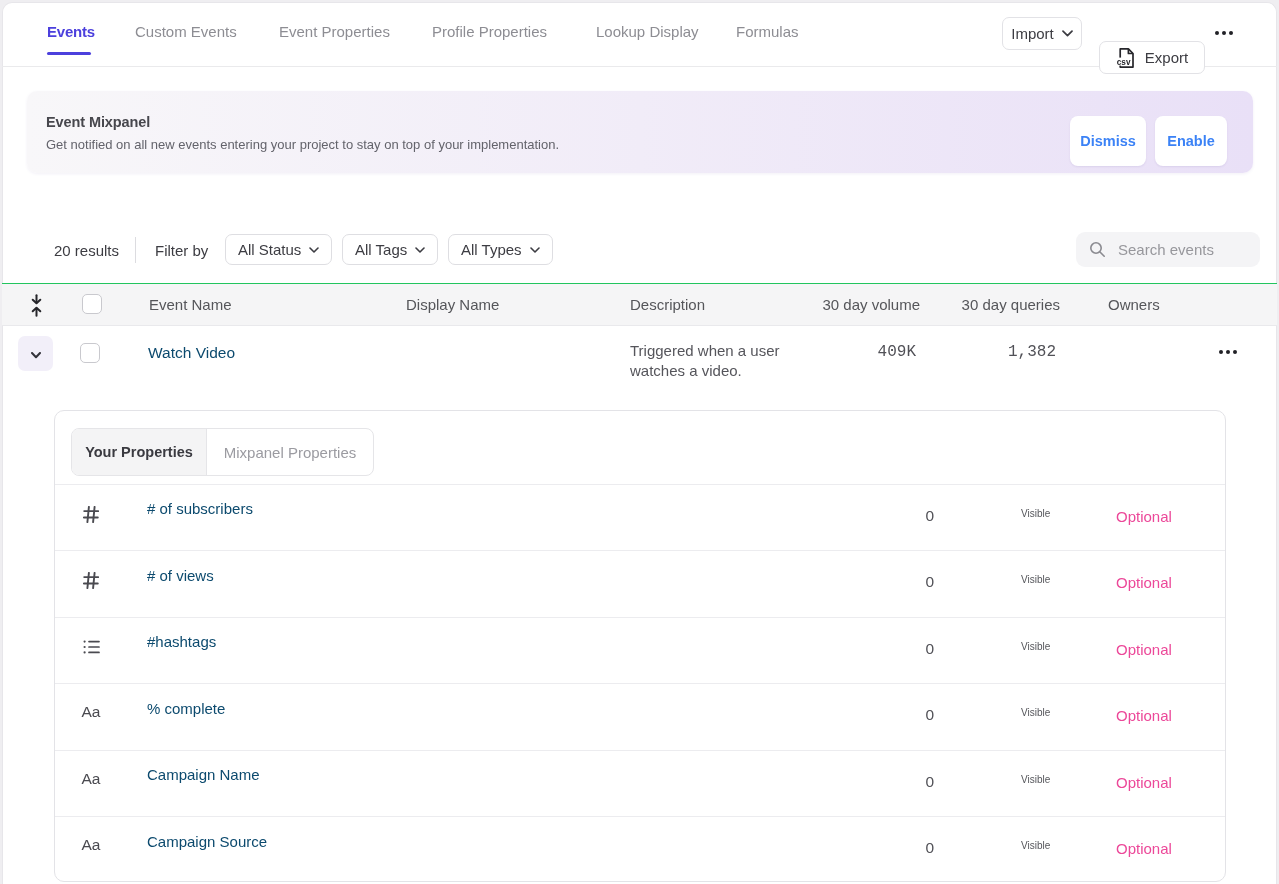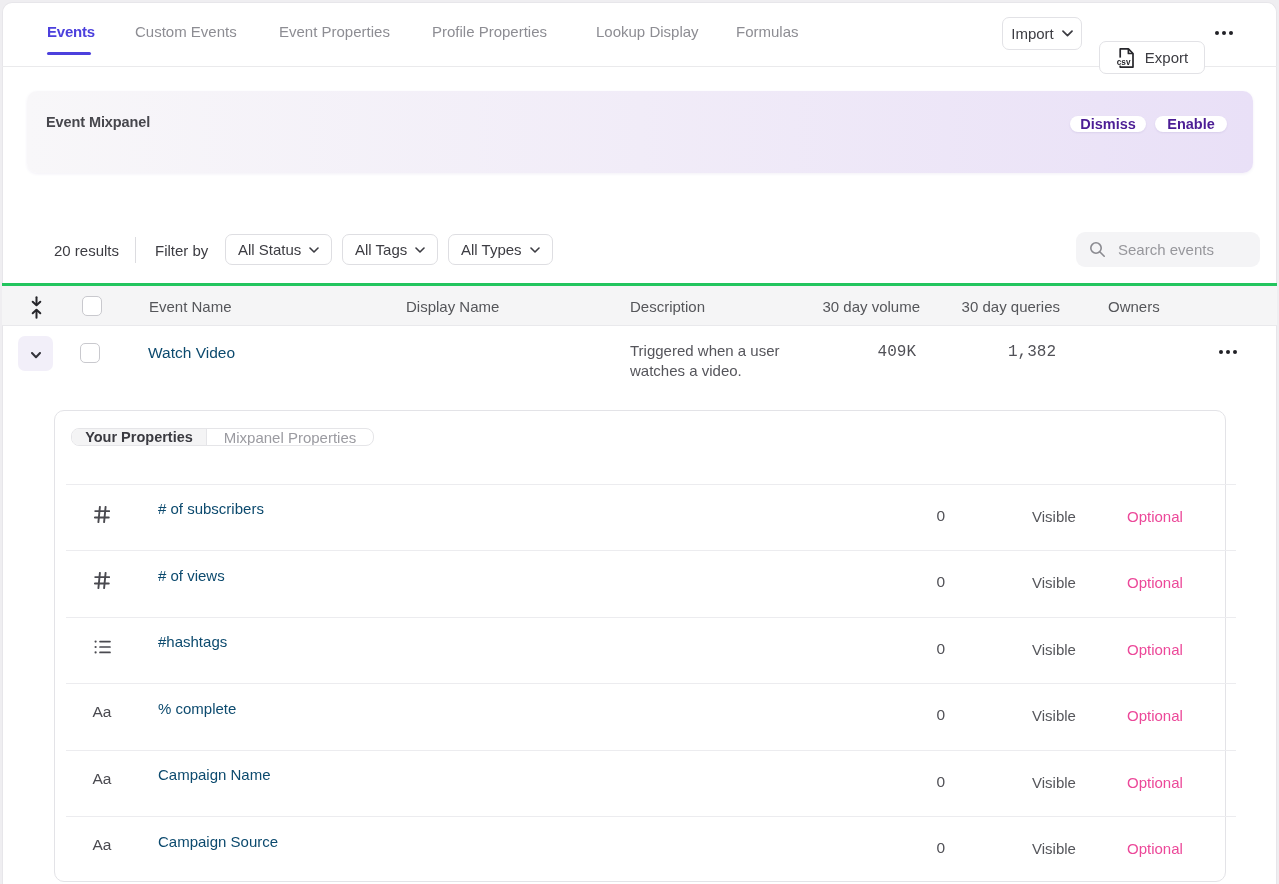--- a/index.html
+++ b/index.html
@@ -13,52 +13,52 @@
   .tab { position:absolute; top:23px; font-size:15px; color:#8d8d93; white-space:nowrap; }
   .tab.active { color:#4c40dd; font-weight:bold; letter-spacing:-0.2px; }
   .underline { position:absolute; left:47px; top:51.5px; width:44px; height:3px; background:#4c40dd; border-radius:2px; }
 
   .btn { position:absolute; border:1px solid #e2e2e6; border-radius:7px; background:#fff; display:flex; align-items:center; justify-content:center; font-size:15px; color:#3c3c42; font-weight:500; }
 
   
   .banner { position:absolute; left:27px; top:91px; width:1226px; height:82px; border-radius:10px; background:linear-gradient(90deg,#f8f7f9 0%,#f1ecf8 50%,#e9e0f7 100%); box-shadow:0 1px 3px rgba(90,70,150,.08); }
   .banner h3 { font-size:14.5px; font-weight:bold; color:#47474d; position:absolute; left:19px; top:22.5px; letter-spacing:-0.1px; }
   .banner p { font-size:13px; color:#63636b; position:absolute; left:19px; top:46px; }
-  .wbtn { position:absolute; top:25px; height:16px; background:#fff; border-radius:8px; display:flex; align-items:center; justify-content:center; font-size:14.5px; font-weight:bold; color:#4c1d95; box-shadow:0 1px 2px rgba(80,60,140,.10); }
+  .wbtn { position:absolute; top:25px; height:50px; background:#fff; border-radius:8px; display:flex; align-items:center; justify-content:center; font-size:14.5px; font-weight:bold; color:#3b82f6; box-shadow:0 1px 2px rgba(80,60,140,.10); }
 
   
   .results { position:absolute; left:54px; top:242px; font-size:15px; }
   .vsep { position:absolute; left:135px; top:237px; width:1px; height:26px; background:#dcdce0; }
   .filterby { position:absolute; left:155px; top:242px; font-size:15px; }
   .drop { position:absolute; top:234px; height:31px; border:1px solid #dedee2; border-radius:7px; background:#fff; display:flex; align-items:center; font-size:15px; font-weight:500; color:#3c3c42; padding:0 12px; gap:8px; }
   .search { position:absolute; left:1076px; top:232px; width:184px; height:35px; background:#f4f4f6; border-radius:9px; display:flex; align-items:center; padding-left:13px; gap:12px; }
   .search span { color:#97979c; font-size:15px; }
 
   
-  .thead { position:absolute; left:2px; top:283px; width:1275px; height:43px; background:#f5f5f6; border-top:3px solid #22c55e; border-bottom:1px solid #e9e9ec; }
+  .thead { position:absolute; left:2px; top:283px; width:1275px; height:43px; background:#f5f5f6; border-top:1px solid #22c55e; border-bottom:1px solid #e9e9ec; }
   .hcell { position:absolute; top:12px; font-size:15px; color:#55565a; white-space:nowrap; }
   .checkbox { position:absolute; width:20px; height:20px; border:1.5px solid #c9c9ce; border-radius:5px; background:#fff; }
 
   
   .expander { position:absolute; left:18px; top:336px; width:35px; height:35px; background:#f2eff9; border-radius:7px; display:flex; align-items:center; justify-content:center; }
   .link { color:#0c4a6e; text-decoration:none; }
   .mono { font-family:"Liberation Mono", monospace; color:#515157; }
   .dots { display:inline-flex; gap:3.2px; align-items:center; }
   .dots i { width:4px; height:4px; border-radius:50%; background:#212126; }
 
   
   .xpanel { position:absolute; left:54px; top:410px; width:1172px; height:472px; border:1px solid #e3e3e7; border-radius:10px; background:#fff; }
-  .seg { position:absolute; left:16px; top:17px; height:18px; border:1px solid #e5e5e8; border-radius:8px; display:flex; overflow:hidden; }
+  .seg { position:absolute; left:16px; top:17px; height:48px; border:1px solid #e5e5e8; border-radius:8px; display:flex; overflow:hidden; }
   .seg .a { background:#f4f4f5; color:#3a3a40; font-weight:bold; font-size:14.5px; display:flex; align-items:center; justify-content:center; width:135px; border-right:1px solid #e5e5e8; }
   .seg .b { color:#9b9ba1; font-size:15px; display:flex; align-items:center; justify-content:center; width:166px; }
-  .prow { position:absolute; left:11px; width:1170px; height:66.5px; border-top:1px solid #ececef; }
+  .prow { position:absolute; left:0; width:1170px; height:66.5px; border-top:1px solid #ececef; }
   .picon { position:absolute; left:22px; width:28px; text-align:center; color:#4a4a50; }
   .pname { position:absolute; left:92px; font-size:15px; }
   .pzero { position:absolute; right:291px; font-size:15.5px; color:#515157; }
-  .pvis  { position:absolute; left:966px; font-size:15px; color:#55565b; }
+  .pvis  { position:absolute; left:966px; font-size:10px; color:#55565b; }
   .popt  { position:absolute; left:1061px; font-size:15px; color:#ec4899; }
 </style>
 </head>
 <body>
   <div class="panel"></div>
 
   <div class="tabbar"></div>
   <div class="tab active" style="left:47px;">Events</div>
   <div class="underline"></div>
   <div class="tab" style="left:135px;">Custom Events</div>
@@ -81,20 +81,21 @@
     </svg>Export
   </div>
   <div class="dots" style="position:absolute; left:1215px; top:31px;">
     <i></i>
     <i></i>
     <i></i>
   </div>
 
   <div class="banner">
     <h3>Event Mixpanel</h3>
+    <p>Get notified on all new events entering your project to stay on top of your implementation.</p>
     <div class="wbtn" style="left:1043px; width:76px;">Dismiss</div>
     <div class="wbtn" style="left:1128px; width:72px;">Enable</div>
   </div>
 
   <div class="results">20 results</div>
   <div class="vsep"></div>
   <div class="filterby">Filter by</div>
   <div class="drop" style="left:225px;">All Status
     <svg width="10" height="6" viewBox="0 0 10 6">
       <path d="M1 1 L5 5 L9 1" fill="none" stroke="#3c3c42" stroke-width="1.6" stroke-linecap="round" stroke-linejoin="round"></path>

